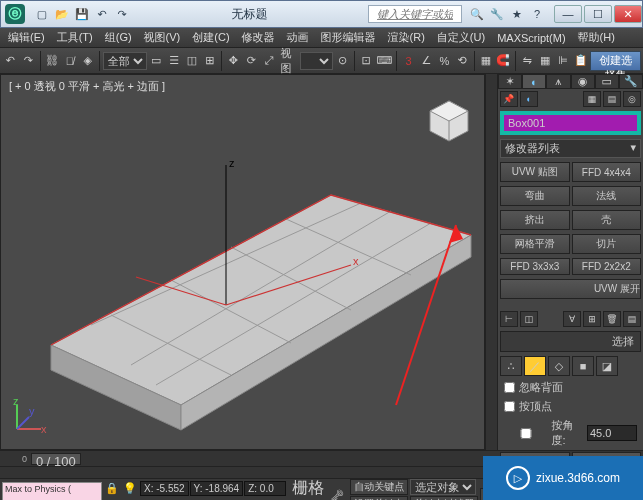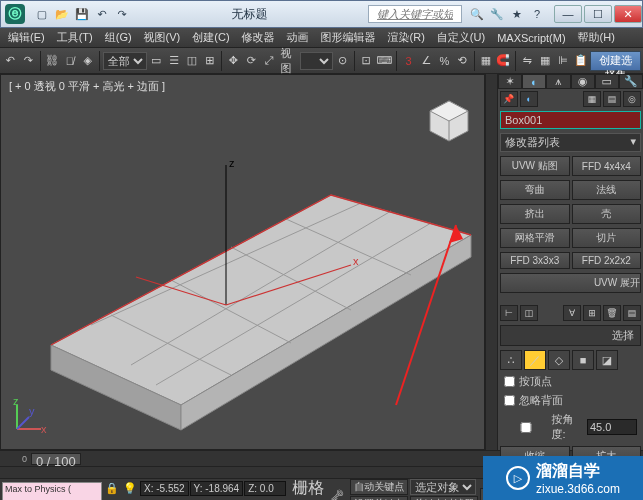--- a/index.html
+++ b/index.html
@@ -38,21 +38,21 @@
 .viewport .navcube { position: absolute; top: 20px; right: 10px; width: 50px; height: 50px; }
 .viewport .gizmo { position: absolute; bottom: 12px; left: 8px; width: 40px; height: 40px; }
 .vp-scroll-v { width: 12px; background: #333; border-left: 1px solid #222; }
 .vp-scroll-h { height: 12px; background: #333; border-top: 1px solid #222; }
 
 
 .cmdpanel { width: 146px; background: #444; border-left: 1px solid #222; display: flex; flex-direction: column; }
 .cmdpanel .tabs { display: flex; height: 24px; background: #3a3a3a; }
 .cmdpanel .tabs span { flex: 1; display: flex; align-items: center; justify-content: center; border: 1px solid #222; color: #ccc; }
 .cmdpanel .tabs .active { background: #555; }
-.cmdpanel .objname { background: #7f1d1d; border: 1px solid #14b8a6; margin: 2px; padding: 2px 4px; color: #ccc; }
+.cmdpanel .objname { background: #a21caf; border: 4px solid #14b8a6; margin: 2px; padding: 2px 4px; color: #ccc; }
 .cmdpanel .drop { background: #333; border: 1px solid #555; margin: 2px; padding: 1px 4px; display: flex; justify-content: space-between; color: #ccc; }
 .cmdpanel .btnrow { display: flex; gap: 2px; margin: 2px; }
 .cmdpanel .btnrow button { flex: 1; background: linear-gradient(#555,#444); border: 1px solid #222; color: #ccc; padding: 2px 0; font-size: 10px; }
 .cmdpanel .btn-full { display: block; width: calc(100% - 4px); margin: 2px; background: linear-gradient(#555,#444); border: 1px solid #222; color: #ccc; padding: 2px 0; font-size: 10px; text-align: right; }
 .cmdpanel .hr { height: 4px; background: linear-gradient(#222,#555,#222); margin: 4px 0; }
 .cmdpanel .rollout-head { background: #3a3a3a; text-align: right; padding: 2px 6px; color: #ccc; border: 1px solid #222; margin: 2px; }
 .cmdpanel .subobj { display: flex; gap: 2px; margin: 2px; }
 .cmdpanel .subobj span { width: 22px; height: 20px; border: 1px solid #222; background: #444; display: flex; align-items: center; justify-content: center; }
 .cmdpanel .subobj .sel { background: #ffcc33; }
 .cmdpanel .chk { display: flex; align-items: center; gap: 4px; margin: 2px 6px; color: #ccc; }
@@ -270,25 +270,25 @@
     <div class="rollout-head">选择</div>
     <div class="subobj">
       <span>∴</span>
       <span class="sel">／</span>
       <span>◇</span>
       <span>■</span>
       <span>◪</span>
     </div>
     <label class="chk">
         <input type="checkbox" style="">
-        <span>按顶点</span>
+        <span>忽略背面</span>
       </label>
     <label class="chk">
         <input type="checkbox" style="">
-        <span>忽略背面</span>
+        <span>按顶点</span>
       </label>
     <div class="spin">
         <label class="chk" style="margin:0">
           <input type="checkbox" style="">
           <span>按角度:</span>
         </label>
         <input value="45.0" style="">
       </div>
     <div class="btnrow">
         <button>收缩</button>
@@ -349,16 +349,15 @@
   </div>
   <div style="display:flex;flex-direction:column;gap:1px">
     <input class="frameno" value="100" style="">
     <input class="frameno" value="0" style="">
   </div>
 </div>
 
 <div class="watermark">
   <div class="play">▷</div>
   <div>
-    <div class="txt">溜溜自学</div>
     <div class="url">zixue.3d66.com</div>
   </div>
 </div>
 
 </body></html>

